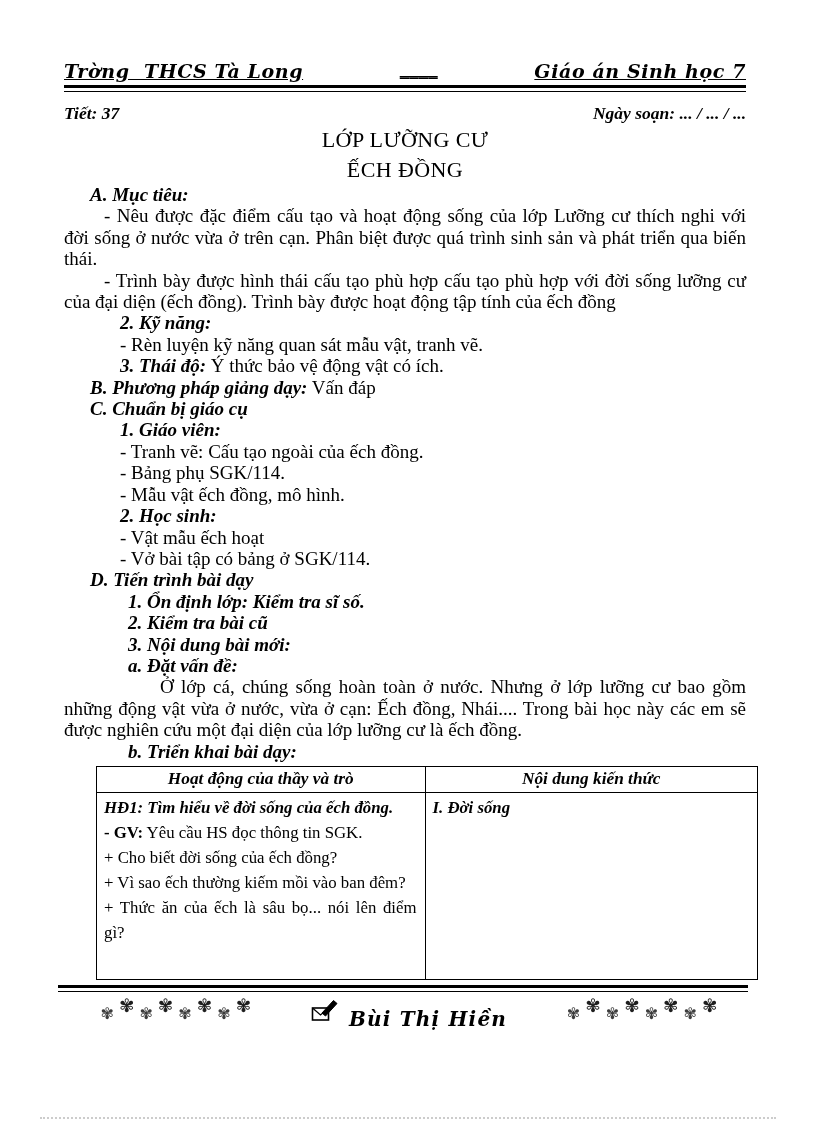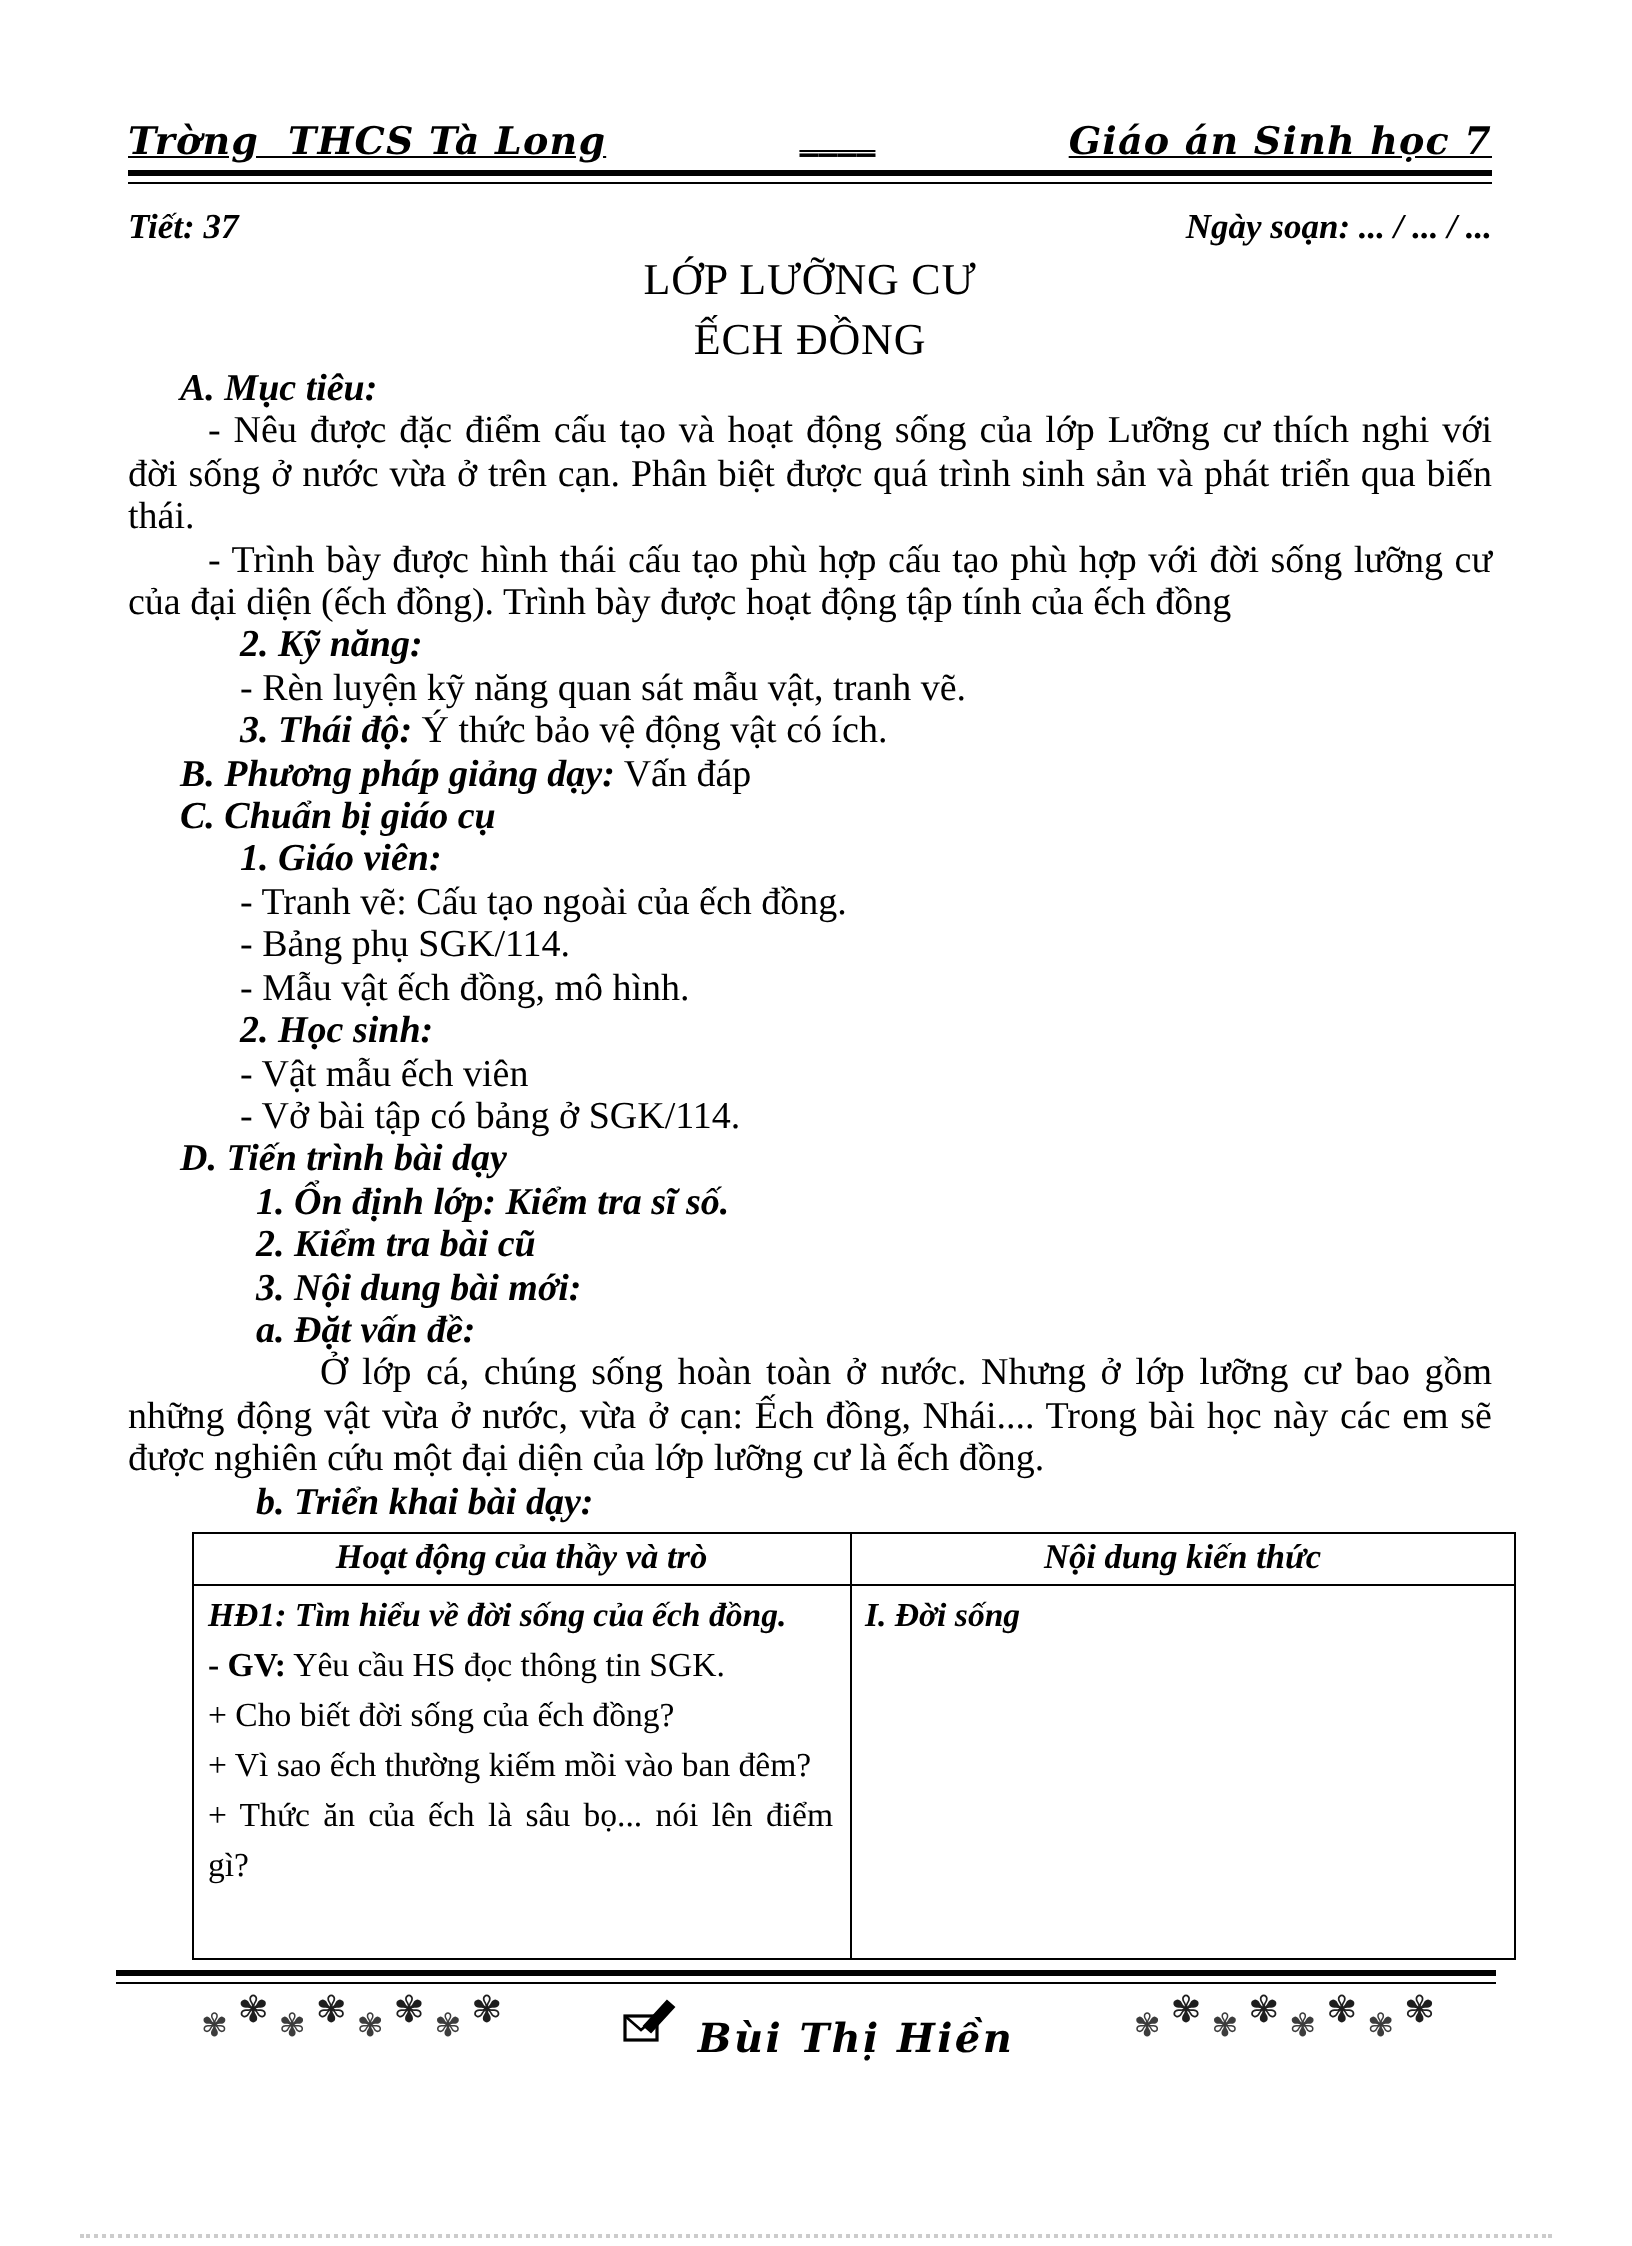--- a/index.html
+++ b/index.html
@@ -92,21 +92,21 @@
   <div class="ln bi lvl1">2. Kỹ năng:</div>
   <div class="ln lvl1">- Rèn luyện kỹ năng quan sát mẫu vật, tranh vẽ.</div>
   <div class="ln lvl1"><span class="bi">3. Thái độ:</span><span> Ý thức bảo vệ động vật có ích.</span></div>
   <div class="ln lvl0"><span class="bi">B. Phương pháp giảng dạy:</span><span> Vấn đáp</span></div>
   <div class="ln bi lvl0">C. Chuẩn bị giáo cụ</div>
   <div class="ln bi lvl1">1. Giáo viên:</div>
   <div class="ln lvl1">- Tranh vẽ: Cấu tạo ngoài  của ếch đồng.</div>
   <div class="ln lvl1">- Bảng phụ SGK/114.</div>
   <div class="ln lvl1">- Mẫu vật ếch đồng, mô hình.</div>
   <div class="ln bi lvl1">2. Học sinh:</div>
-  <div class="ln lvl1">- Vật mẫu ếch viên</div>
+  <div class="ln lvl1">- Vật mẫu ếch hoạt</div>
   <div class="ln lvl1">- Vở bài tập có bảng ở SGK/114.</div>
   <div class="ln bi lvl0">D. Tiến trình bài dạy</div>
   <div class="ln bi lvl2">1. Ổn định lớp: Kiểm tra sĩ số.</div>
   <div class="ln bi lvl2">2. Kiểm tra bài cũ</div>
   <div class="ln bi lvl2">3. Nội dung bài mới:</div>
   <div class="ln bi lvl2">a. Đặt vấn đề:</div>
   <div class="ln just ind2">Ở lớp cá, chúng sống hoàn toàn ở nước. Nhưng ở  lớp lưỡng cư bao gồm những  động vật vừa ở nước, vừa ở cạn: Ếch đồng, Nhái....  Trong bài học này các em sẽ được nghiên cứu một đại diện của lớp lưỡng cư là ếch đồng.</div>
   <div class="ln bi lvl2">b. Triển khai bài dạy:</div>
 
   <table class="lesson-table">

